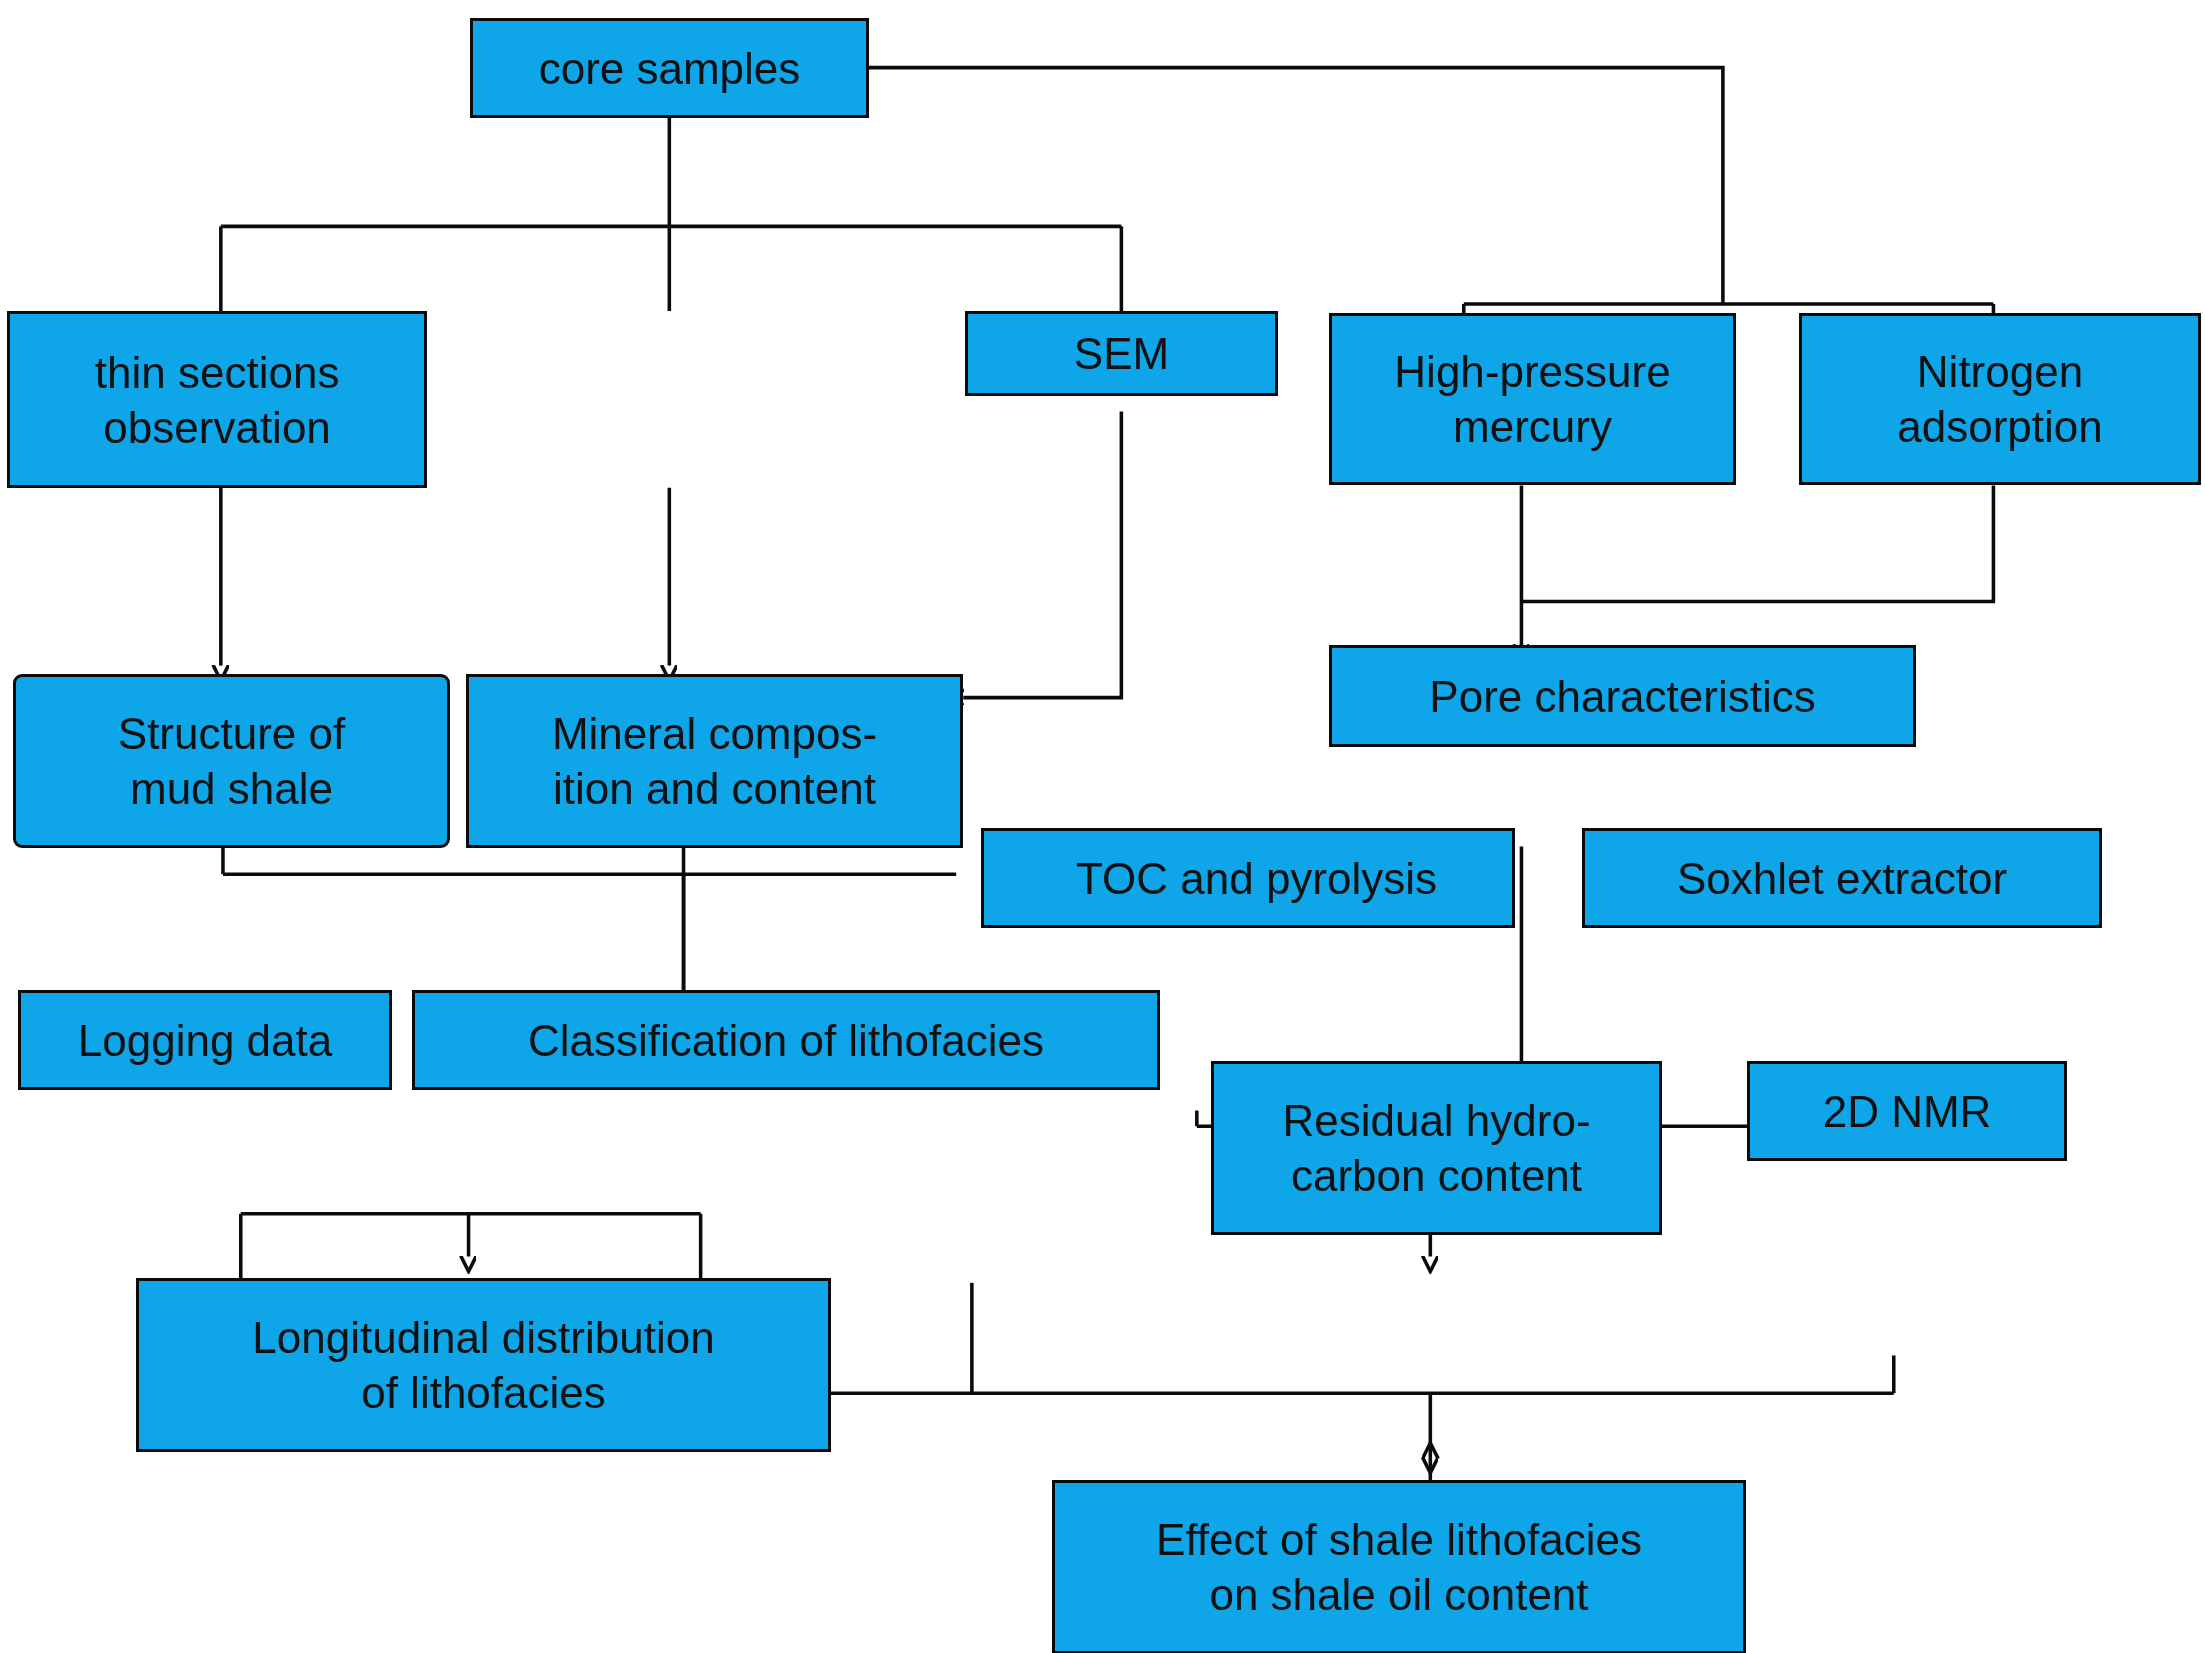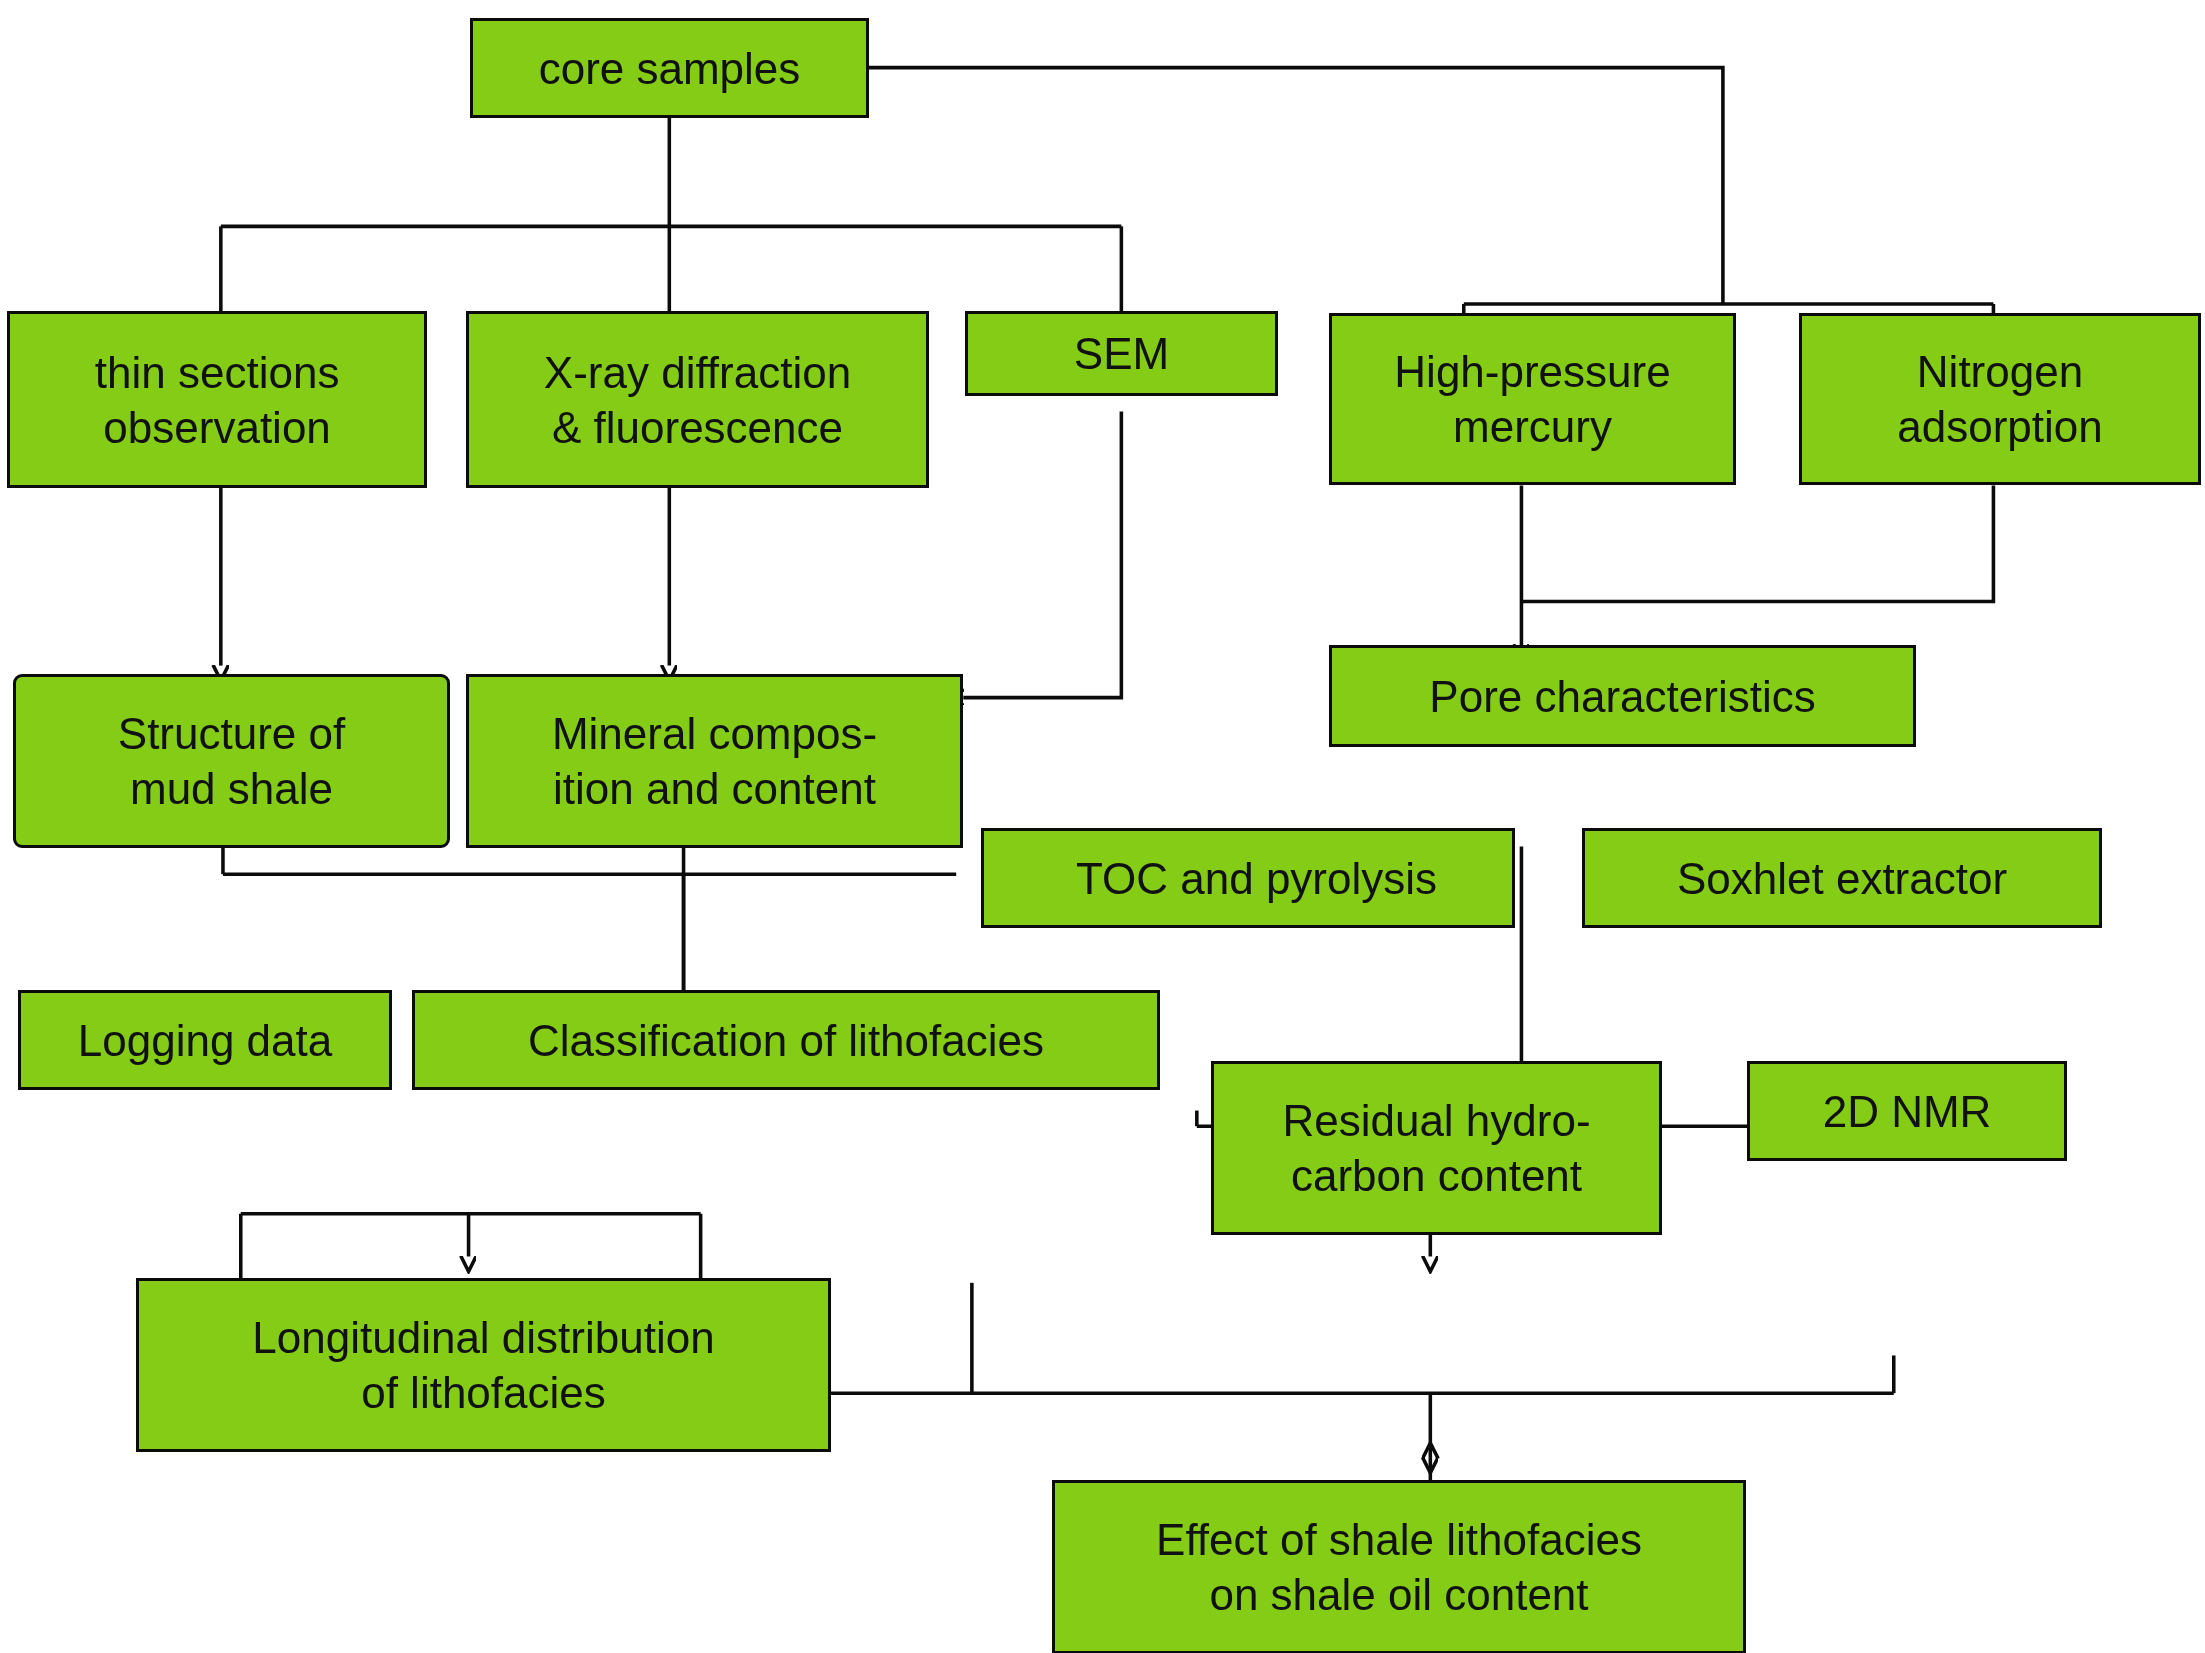--- a/index.html
+++ b/index.html
@@ -1,19 +1,19 @@
 <!DOCTYPE html>
 <html style="font-size:11.4px"><head>
 <meta charset="utf-8">
 <style>
   html,body{margin:0;padding:0;background:#ffffff;}
   #stage{position:relative;width:2205px;height:1653px;background:#ffffff;
          font-family:"Liberation Sans", sans-serif;overflow:hidden;}
   svg.wires{position:absolute;left:0;top:0;width:2205px;height:1653px;}
-  .node{position:absolute;box-sizing:border-box;border:3.6px solid #0b0b0b;background:#84cc16;
+  .node{position:absolute;box-sizing:border-box;border:3.6px solid #0b0b0b;background:#0ea5e9;
         display:flex;align-items:center;justify-content:center;text-align:center;
         color:#111111;line-height:1.25;}
   .node .lbl{display:block;padding:0 10px;white-space:pre-line;}
   .f1{font-size:44px;}
 </style>
 </head>
 <body>
 
 <div id="stage">
 
@@ -70,24 +70,20 @@
 
   <div class="node f1" style="left:470px;top:18px;width:399px;height:100px;">
     <span class="lbl">core samples</span>
   </div>
 
   <div class="node f1" style="left:7.1px;top:311px;width:420px;height:177px;">
     <span class="lbl">thin sections
 observation</span>
   </div>
 
-  <div class="node f1" style="left:466px;top:311px;width:463px;height:177px;">
-    <span class="lbl">X-ray diffraction
-&amp; fluorescence</span>
-  </div>
 
   <div class="node f1" style="left:965px;top:311px;width:313px;height:85px;">
     <span class="lbl">SEM</span>
   </div>
 
   <div class="node f1" style="left:1329px;top:313px;width:407px;height:172px;">
     <span class="lbl">High-pressure
 mercury</span>
   </div>
 

